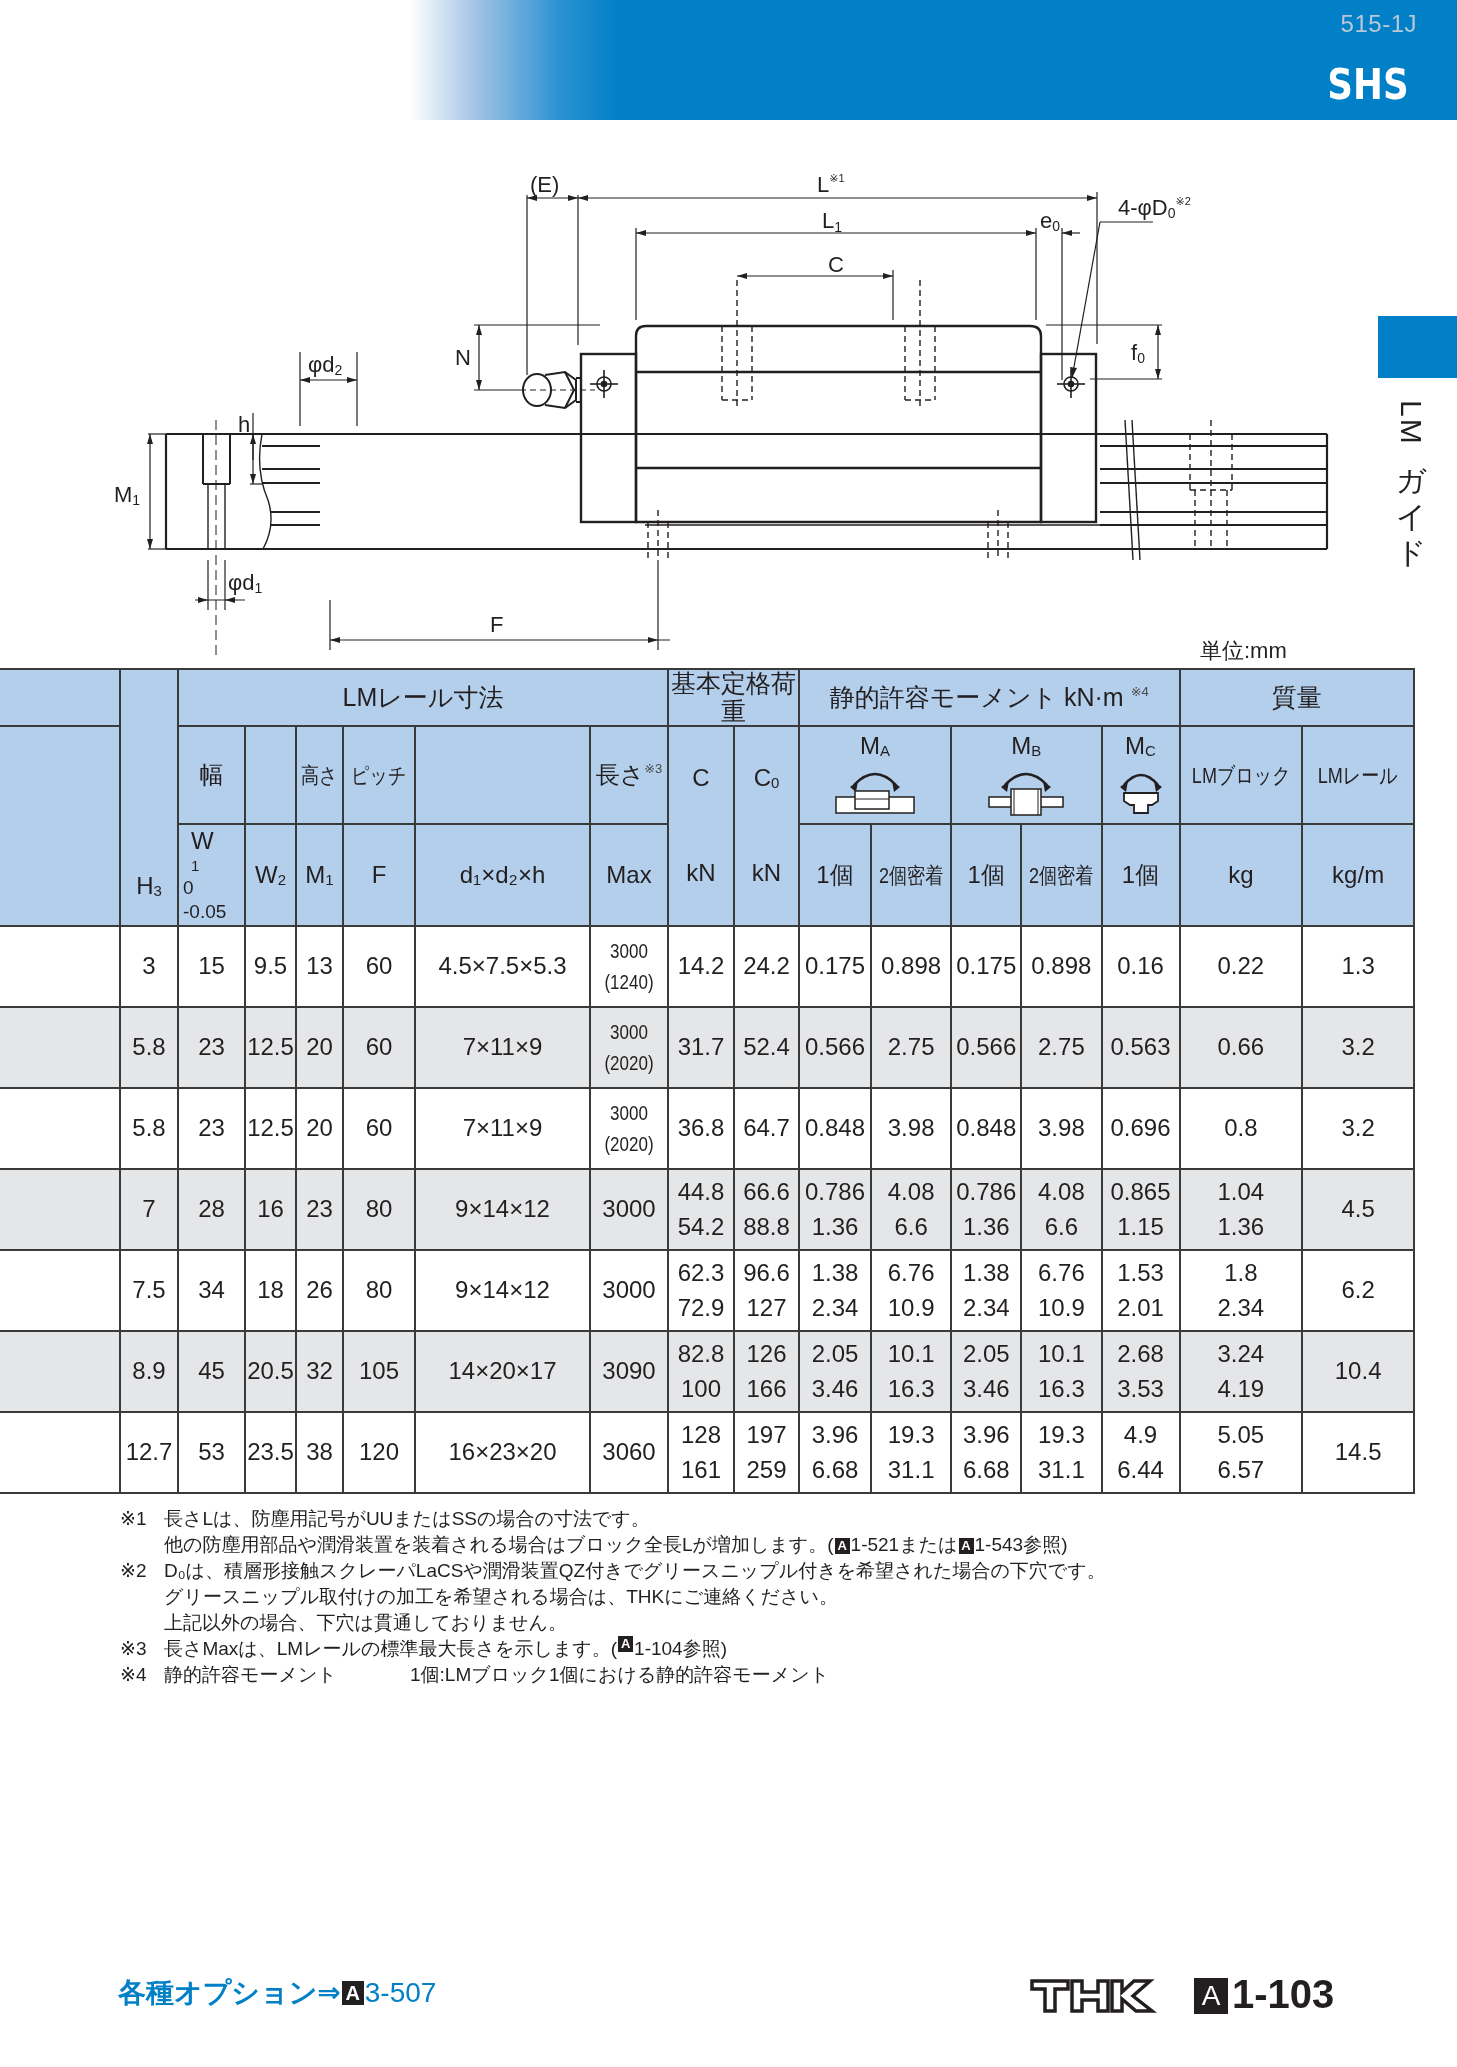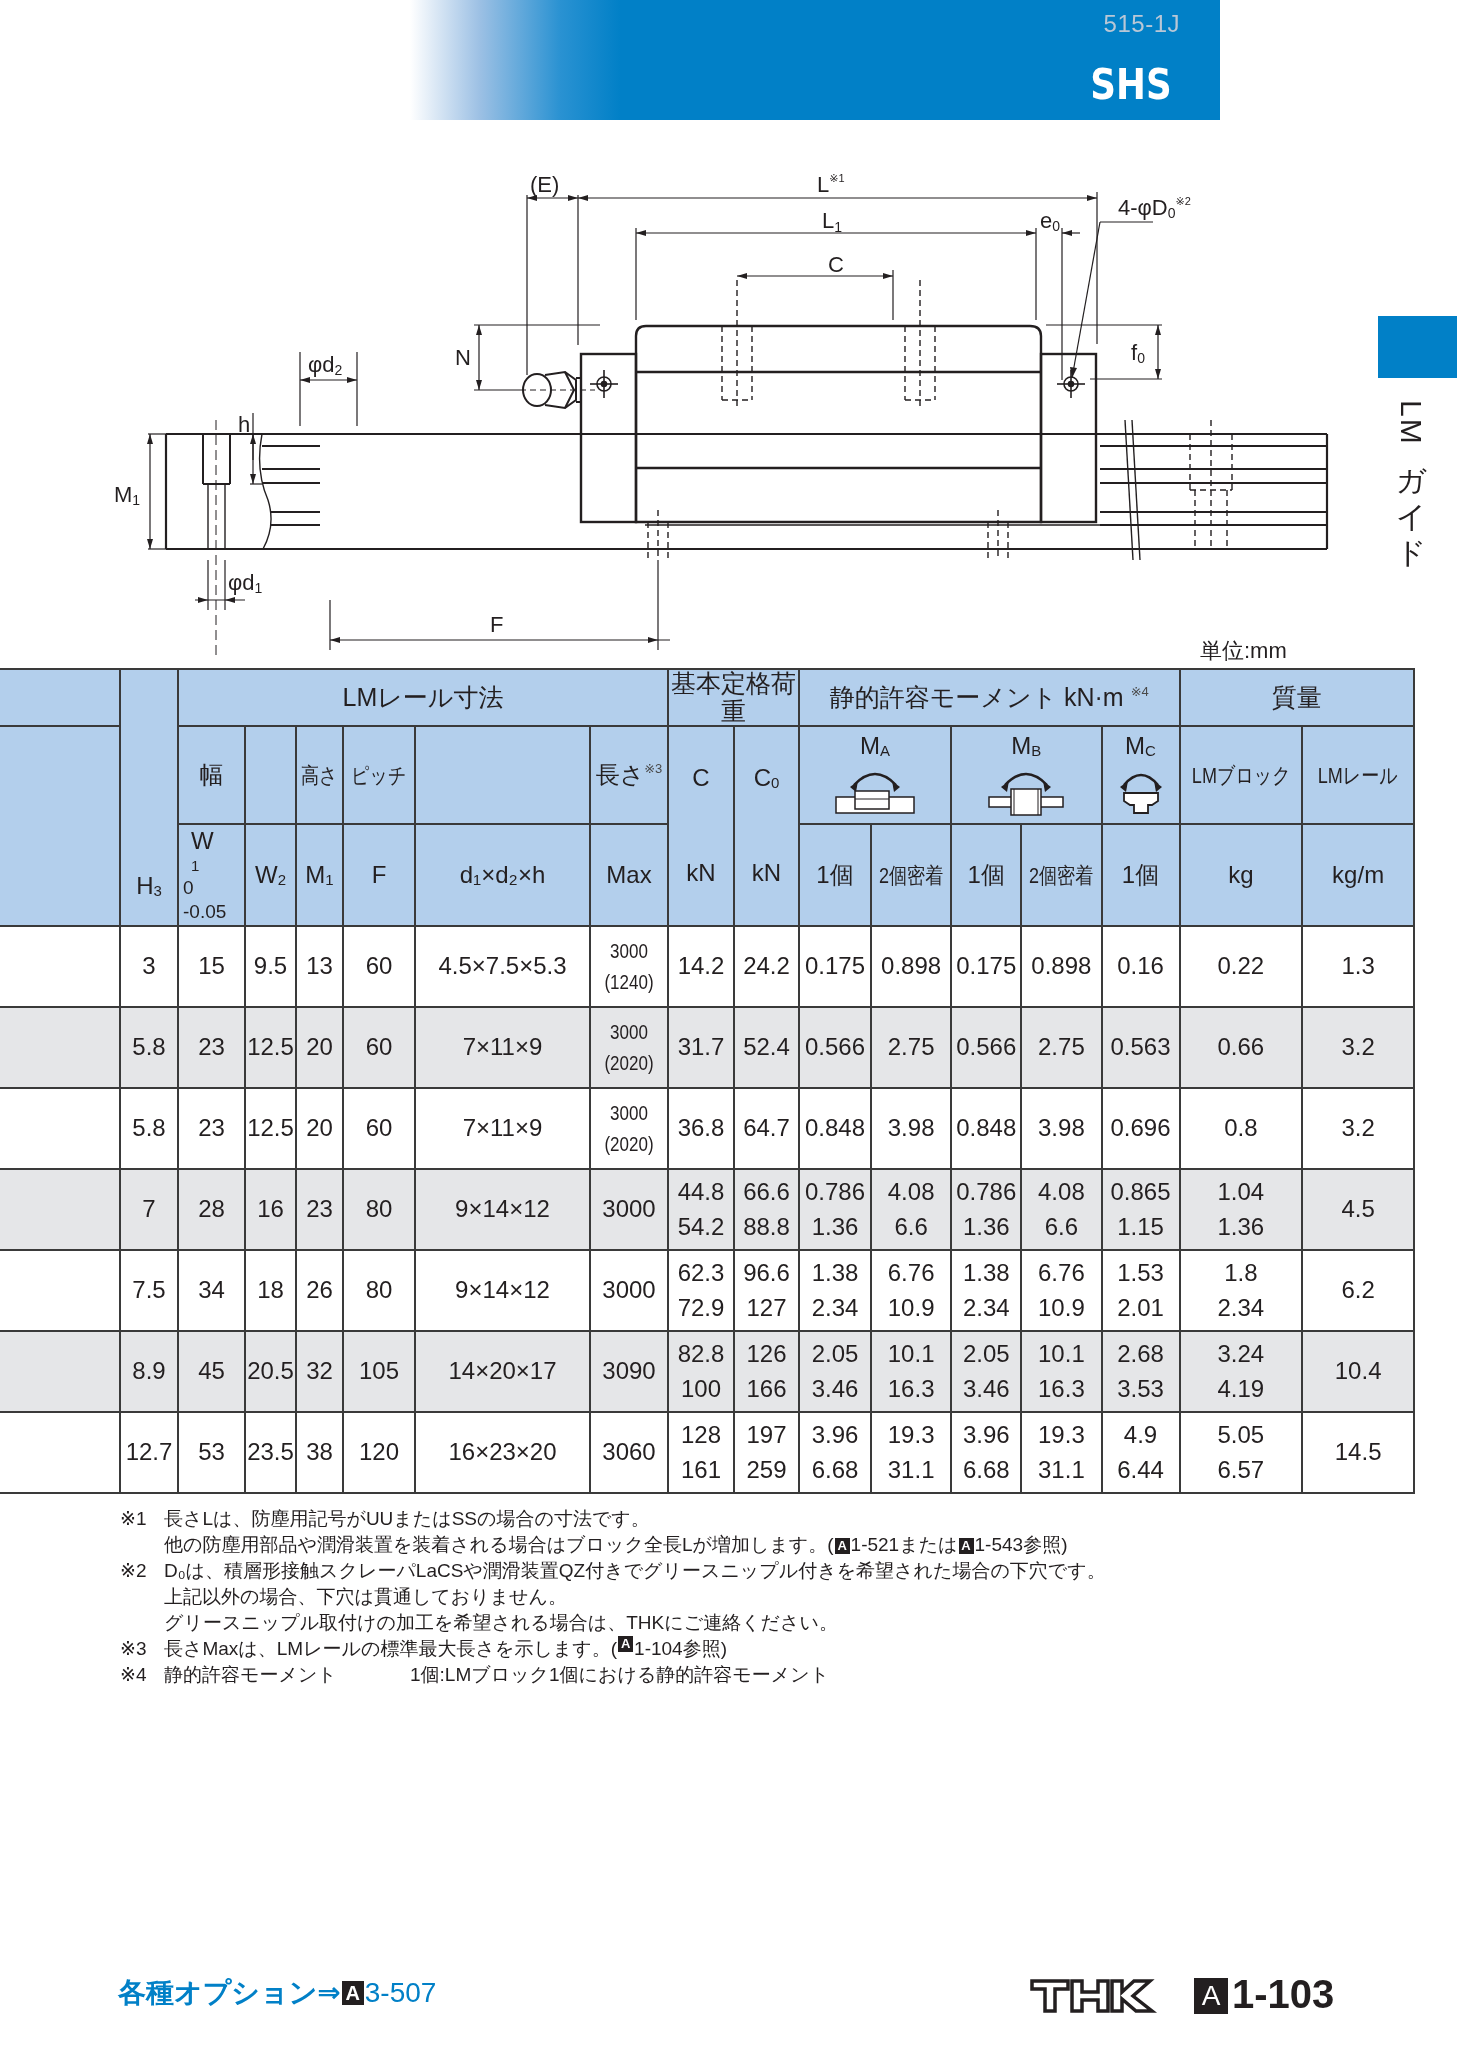--- a/index.html
+++ b/index.html
@@ -2,21 +2,21 @@
 <html><head>
 <meta charset="utf-8">
 <style>
   html, body { margin:0; padding:0; }
   body {
     width:1457px; height:2067px; position:relative; overflow:hidden;
     background:#ffffff; color:#231f20;
     font-family:"Liberation Sans","DejaVu Sans",sans-serif;
   }
   .topbar {
-    position:absolute; left:0; top:0; width:1220px; height:120px;
+    position:absolute; left:0; top:0; width:1457px; height:120px;
     background:linear-gradient(to right,#ffffff 0px,#ffffff 410px,#9cc0e4 480px,#2a92d2 560px,#0180c7 620px,#0180c7 100%);
   }
   .code-label { position:absolute; right:40px; top:10px; color:#b9c7d6; font-size:24px; letter-spacing:0.5px; }
   .series-label { position:absolute; right:48px; top:60px; color:#ffffff; font-size:42px; font-weight:bold; font-family:"DejaVu Sans",sans-serif; transform:scaleX(0.85); transform-origin:right center; }
   .side-tab { position:absolute; left:1378px; top:316px; width:79px; height:62px; background:#0180c7; }
   .side-label { position:absolute; left:1390px; top:400px; writing-mode:vertical-rl; font-size:30px; color:#231f20; letter-spacing:2px; }
 
   .drawing { position:absolute; left:0; top:130px; width:1457px; height:540px; }
   .drawing svg text { font-family:"Liberation Sans","DejaVu Sans",sans-serif; fill:#231f20; }
   .unit-label { position:absolute; left:1200px; top:636px; font-size:22px; color:#231f20; }
@@ -603,22 +603,22 @@
       <span class="mark">※1</span>
       <span>長さLは、防塵用記号がUUまたはSSの場合の寸法です。</span>
     </div>
   <div class="indent">
     <span>他の防塵用部品や潤滑装置を装着される場合はブロック全長Lが増加します。(</span><span class="ref-badge">A</span><span class="ref-num">1-521</span><span>または</span><span class="ref-badge">A</span><span class="ref-num">1-543</span><span>参照)</span>
   </div>
   <div class="row">
       <span class="mark">※2</span>
       <span>D₀は、積層形接触スクレーパLaCSや潤滑装置QZ付きでグリースニップル付きを希望された場合の下穴です。</span>
     </div>
+  <div class="indent">グリースニップル取付けの加工を希望される場合は、THKにご連絡ください。</div>
   <div class="indent">上記以外の場合、下穴は貫通しておりません。</div>
-  <div class="indent">グリースニップル取付けの加工を希望される場合は、THKにご連絡ください。</div>
   <div class="row">
       <span class="mark">※3</span>
       <span>長さMaxは、LMレールの標準最大長さを示します。(</span>
       <span class="ref-badge">A</span>
       <span class="ref-num">1-104</span>
       <span>参照)</span>
     </div>
   <div class="row" style="position:relative">
       <span class="mark">※4</span>
       <span>静的許容モーメント</span>

